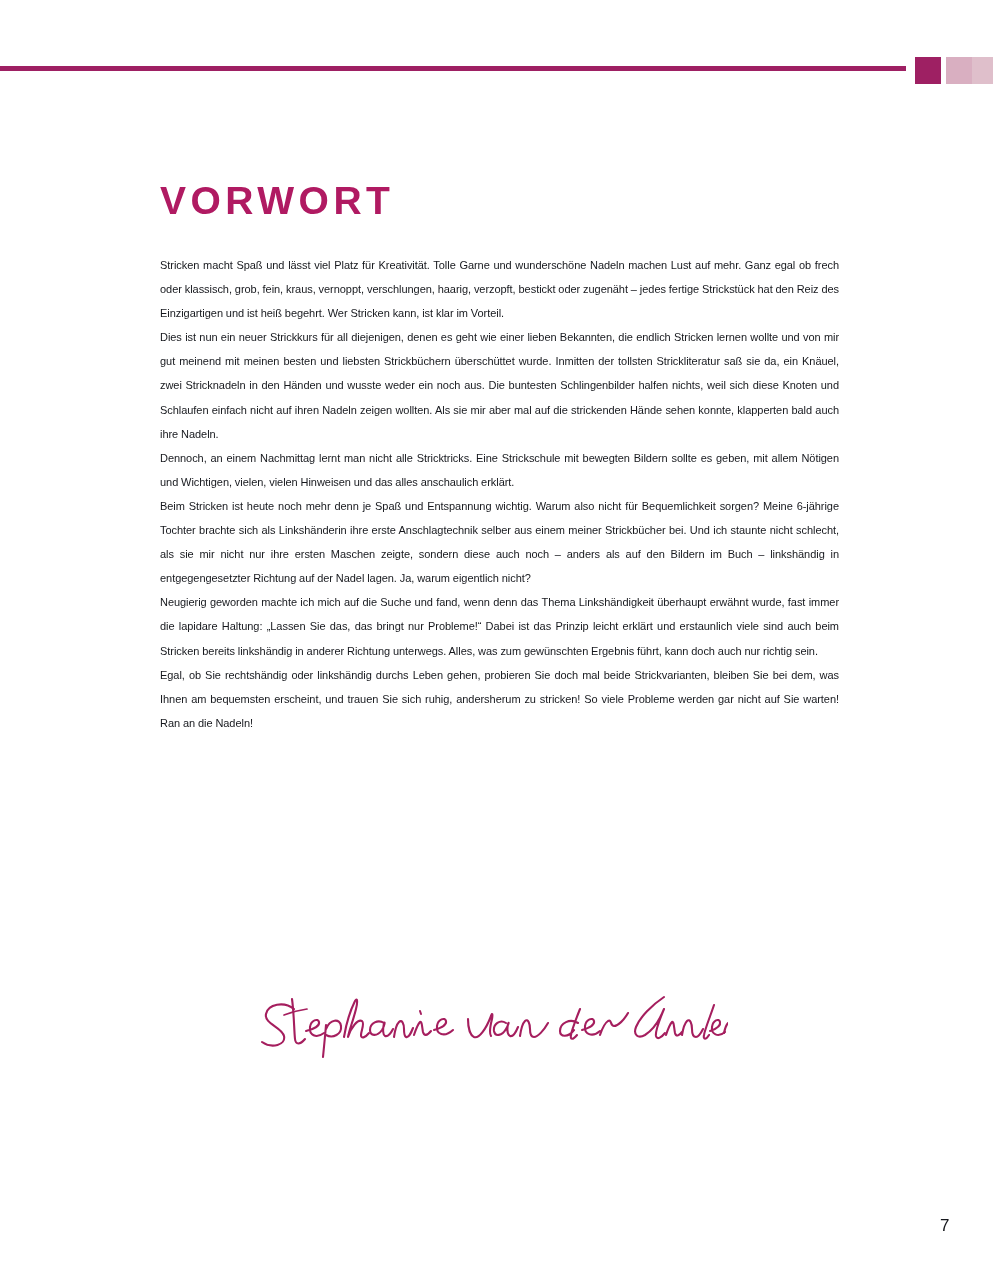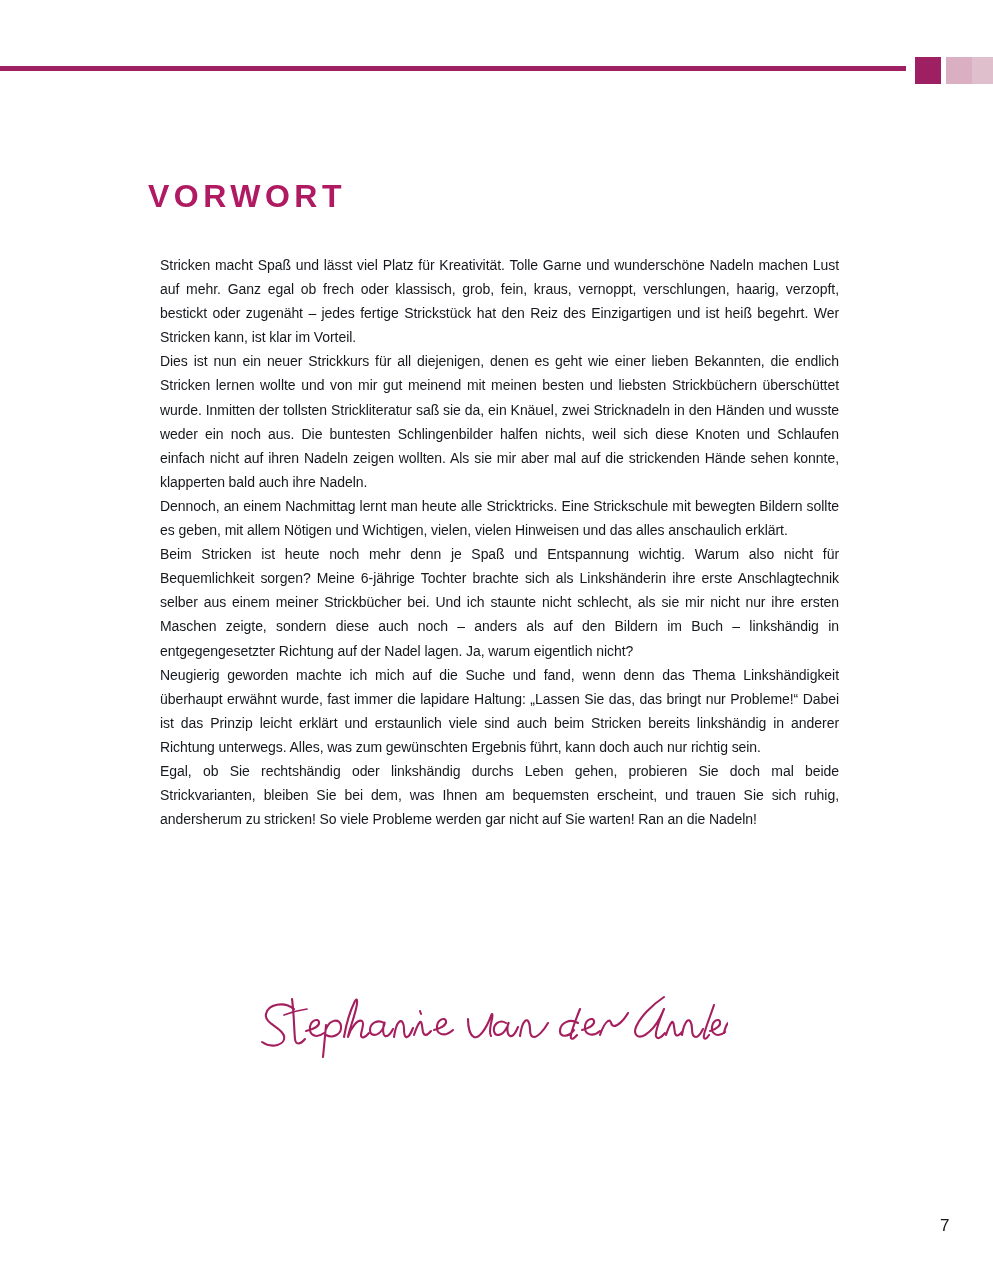--- a/index.html
+++ b/index.html
@@ -38,41 +38,41 @@
     width: 26px;
     height: 27px;
   }
   .swatch-1 { left: 915px; background: #9E2063; }
   .swatch-2 { left: 946px; background: #D9AFC1; }
   .swatch-3 { left: 972px; background: #DFBFCB; }
 
   
   .page-title {
     position: absolute;
-    left: 148px;
+    left: 160px;
     top: 152px;
     color: #B01A62;
-    font-size: 32px;
+    font-size: 39px;
     font-weight: bold;
     letter-spacing: 4.5px;
     line-height: 46px;
     white-space: nowrap;
   }
 
   
   .content {
     position: absolute;
     left: 160px;
     top: 253px;
     width: 679px;
   }
   .content p {
     margin: 0;
     color: #16181d;
-    font-size: 14px;
+    font-size: 11px;
     line-height: 24.1px;
     text-align: justify;
     text-justify: inter-word;
     letter-spacing: -0.05px;
     word-spacing: -0.1px;
   }
   .content p.last-line-natural {
     text-align-last: left;
   }
 
@@ -106,21 +106,21 @@
   <div class="swatch swatch-1"></div>
   <div class="swatch swatch-2"></div>
   <div class="swatch swatch-3"></div>
 </div>
 
 <h1 class="page-title">VORWORT</h1>
 
 <div class="content">
   <p>Stricken macht Spaß und lässt viel Platz für Kreativität. Tolle Garne und wunderschöne Nadeln machen Lust auf mehr. Ganz egal ob frech oder klassisch, grob, fein, kraus, vernoppt, verschlungen, haarig, verzopft, bestickt oder zugenäht – jedes fertige Strickstück hat den Reiz des Einzigartigen und ist heiß begehrt. Wer Stricken kann, ist klar im Vorteil.</p>
   <p>Dies ist nun ein neuer Strickkurs für all diejenigen, denen es geht wie einer lieben Bekannten, die endlich Stricken lernen wollte und von mir gut meinend mit meinen besten und liebsten Strickbüchern überschüttet wurde. Inmitten der tollsten Strickliteratur saß sie da, ein Knäuel, zwei Stricknadeln in den Händen und wusste weder ein noch aus. Die buntesten Schlingenbilder halfen nichts, weil sich diese Knoten und Schlaufen einfach nicht auf ihren Nadeln zeigen wollten. Als sie mir aber mal auf die strickenden Hände sehen konnte, klapperten bald auch ihre Nadeln.</p>
-  <p>Dennoch, an einem Nachmittag lernt man heute alle Stricktricks. Eine Strickschule mit bewegten Bildern sollte es geben, mit allem Nötigen und Wichtigen, vielen, vielen Hinweisen und das alles anschaulich erklärt.</p>
+  <p>Dennoch, an einem Nachmittag lernt man nicht alle Stricktricks. Eine Strickschule mit bewegten Bildern sollte es geben, mit allem Nötigen und Wichtigen, vielen, vielen Hinweisen und das alles anschaulich erklärt.</p>
   <p>Beim Stricken ist heute noch mehr denn je Spaß und Entspannung wichtig. Warum also nicht für Bequemlichkeit sorgen? Meine 6-jährige Tochter brachte sich als Linkshänderin ihre erste Anschlagtechnik selber aus einem meiner Strickbücher bei. Und ich staunte nicht schlecht, als sie mir nicht nur ihre ersten Maschen zeigte, sondern diese auch noch – anders als auf den Bildern im Buch – linkshändig in entgegengesetzter Richtung auf der Nadel lagen. Ja, warum eigentlich nicht?</p>
   <p>Neugierig geworden machte ich mich auf die Suche und fand, wenn denn das Thema Linkshändigkeit überhaupt erwähnt wurde, fast immer die lapidare Haltung: „Lassen Sie das, das bringt nur Probleme!“ Dabei ist das Prinzip leicht erklärt und erstaunlich viele sind auch beim Stricken bereits linkshändig in anderer Richtung unterwegs. Alles, was zum gewünschten Ergebnis führt, kann doch auch nur richtig sein.</p>
   <p class="last-line-natural">Egal, ob Sie rechtshändig oder linkshändig durchs Leben gehen, probieren Sie doch mal beide Strickvarianten, bleiben Sie bei dem, was Ihnen am bequemsten erscheint, und trauen Sie sich ruhig, andersherum zu stricken! So viele Probleme werden gar nicht auf Sie warten! Ran an die Nadeln!</p>
 </div>
 
 <div class="signature-wrap">
   <svg width="480" height="80" viewBox="0 0 480 80" fill="none">
     <g stroke="#A51E5E" stroke-linecap="round" stroke-linejoin="round" fill="none">
 
       <path d="M46 24 C36 16, 20 19, 18 29 C16 39, 34 42, 36 51 C38 60, 24 64, 14 57" stroke-width="2.1"></path>

